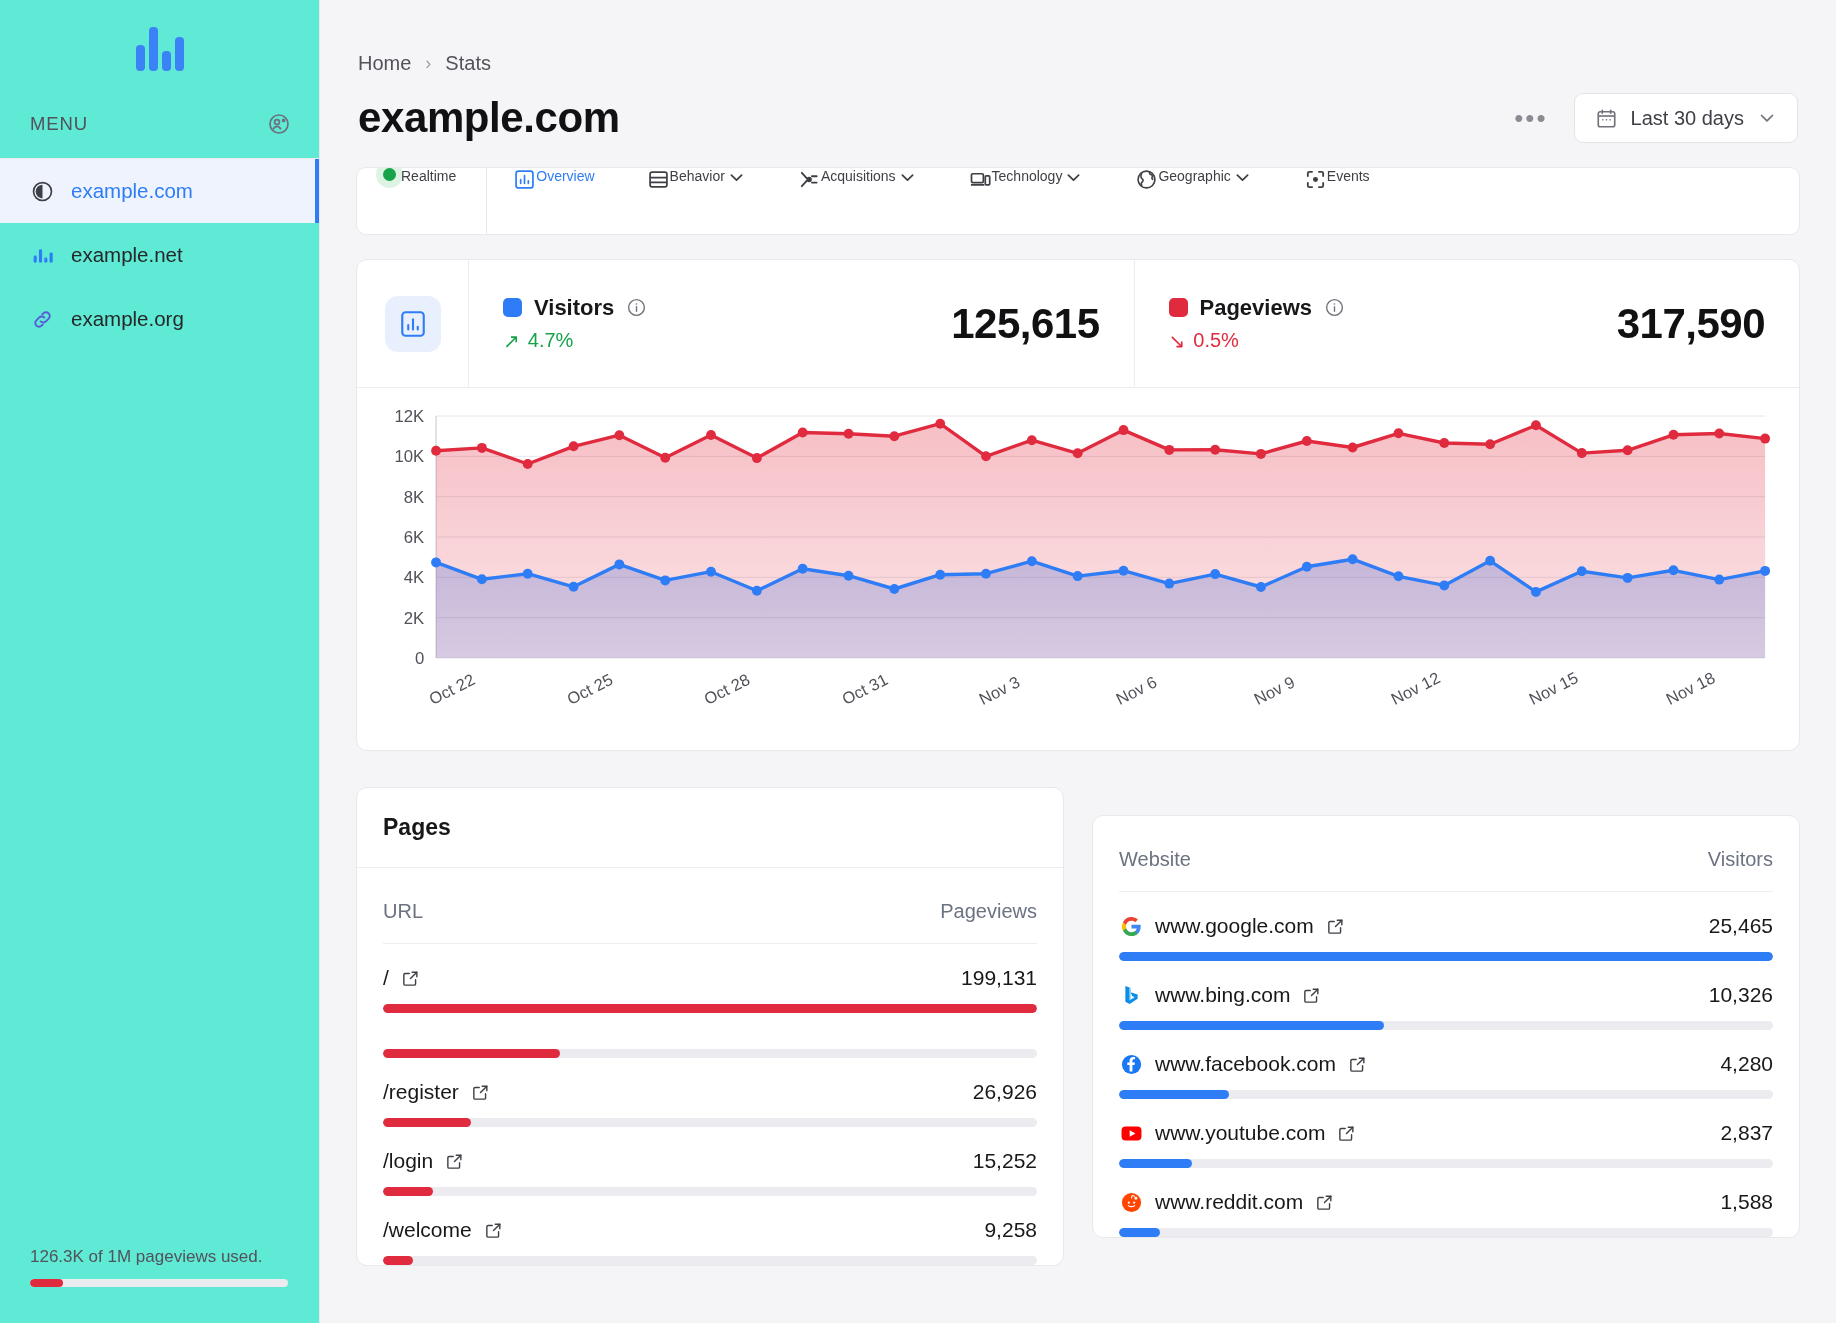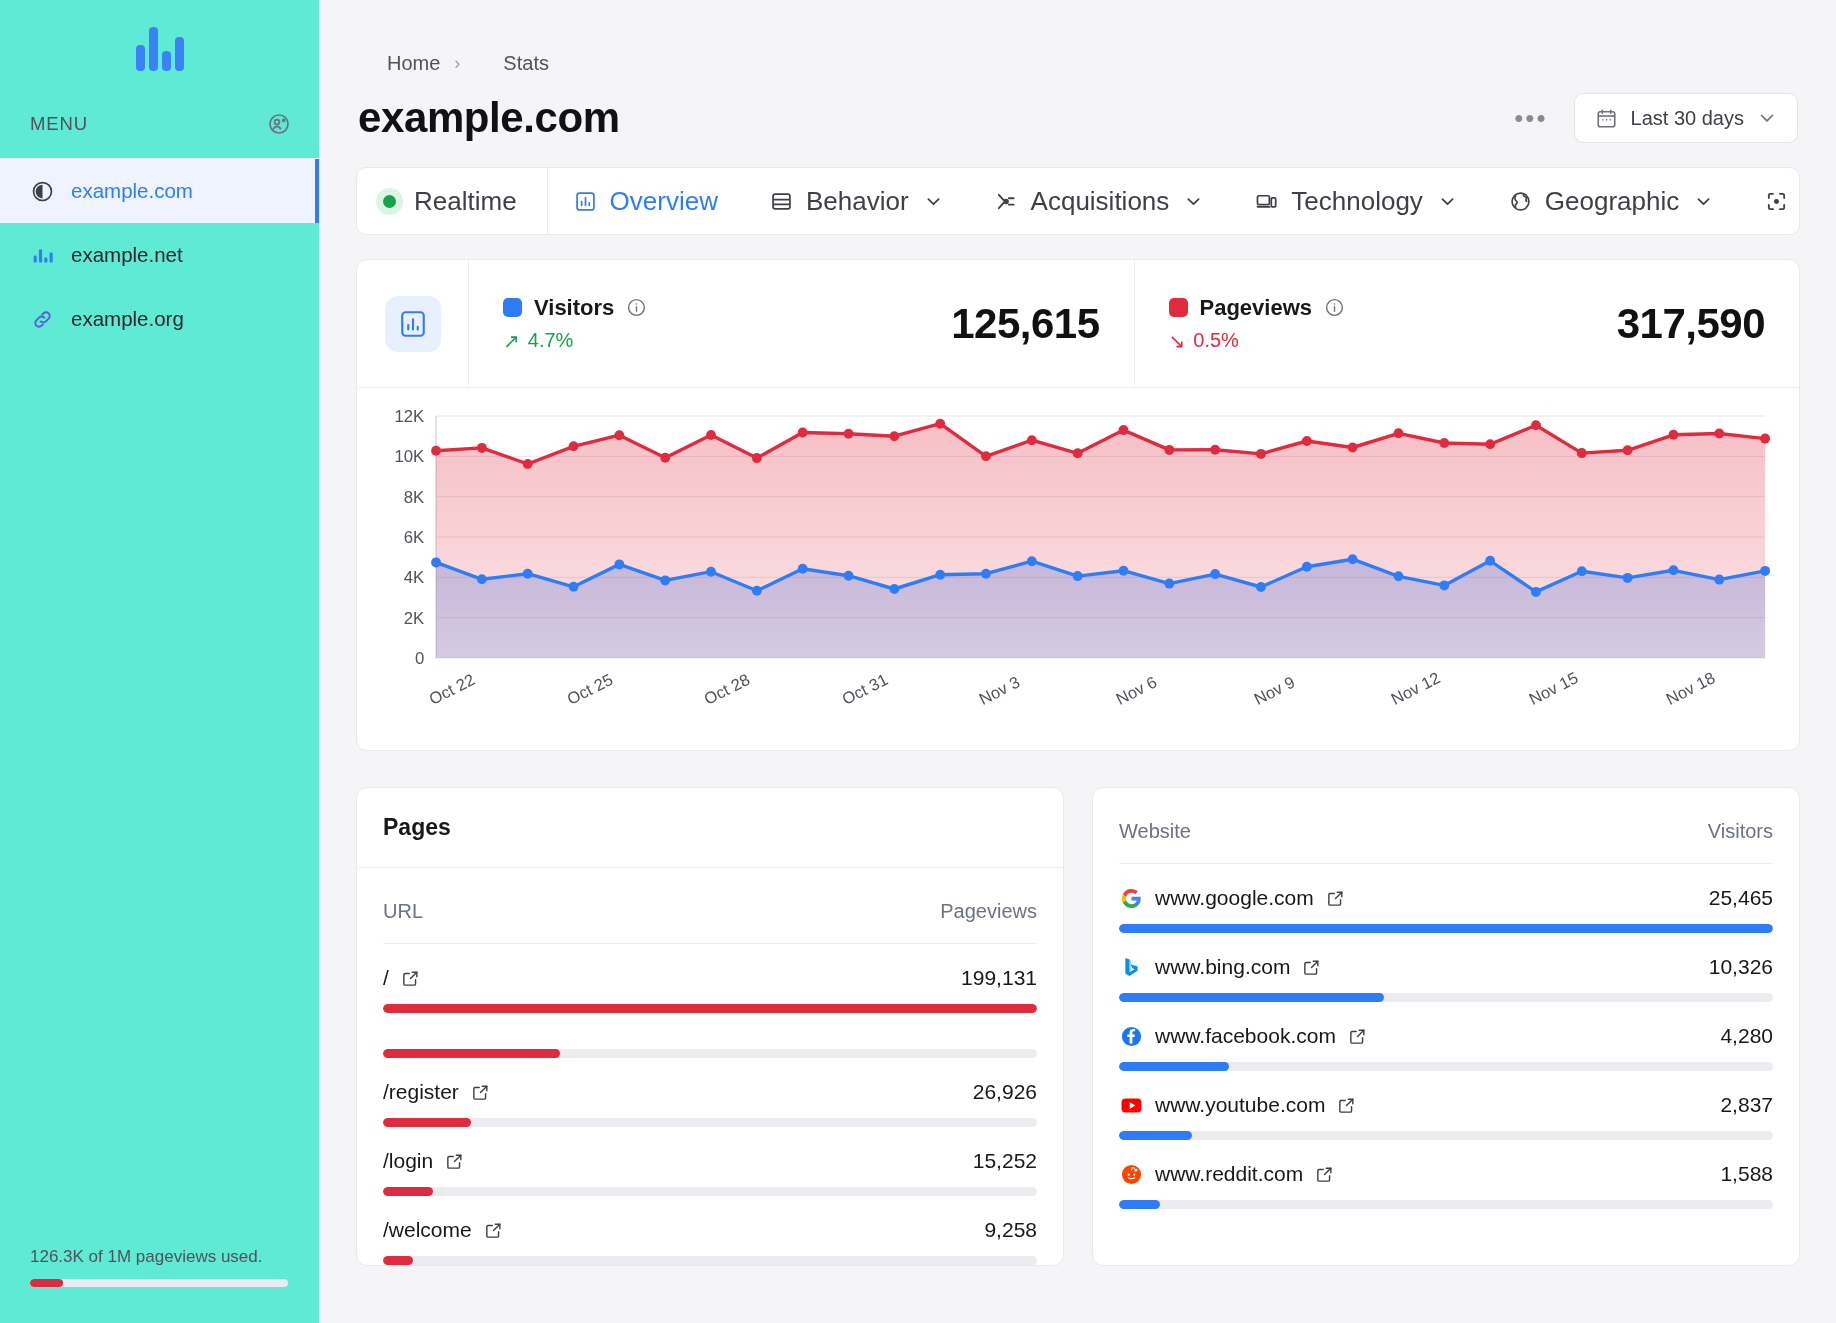--- a/index.html
+++ b/index.html
@@ -55,21 +55,21 @@
   
   .main {
     flex: 1 1 auto; height: 1323px; background: #f5f5f7;
     padding: 0 36px; overflow: hidden; position: relative;
   }
   .breadcrumb {
     display: flex; align-items: center; gap: 14px;
     padding: 52px 0 0 2px; font-size: 20px; color: #52525b;
   }
   .breadcrumb .sep { color: #a1a1aa; font-size: 18px; }
-  .crumb { cursor: pointer; margin-left: 29px; }
+  .crumb { cursor: pointer; }
 
   .title-row {
     display: flex; align-items: center; justify-content: space-between;
     padding: 18px 2px 0 2px;
   }
   .page-title { font-size: 42px; font-weight: 700; color: #111114; letter-spacing: -.4px; }
   .title-right { display: flex; align-items: center; gap: 26px; }
   .dots { font-size: 26px; color: #8b8b93; letter-spacing: 2px; line-height: 1; cursor: pointer; }
   .date-btn {
     display: flex; align-items: center; gap: 13px;
@@ -81,23 +81,23 @@
   .date-btn .chev { color: #71717a; display: flex; }
 
   
   .tabs {
     display: flex; align-items: center;
     margin-top: 24px;
     background: #ffffff; border: 1px solid #e9e9ed; border-radius: 10px;
     height: 68px; overflow: hidden;
   }
   .tab {
-    display: flex; align-items: center; gap: 13px;
+    display: flex; align-items: flex-start; gap: 0;
     height: 100%; padding: 0 26px;
-    font-size: 26px; color: #3f3f46; cursor: pointer; white-space: nowrap;
+    font-size: 14px; color: #3f3f46; cursor: pointer; white-space: nowrap;
   }
   .tab .ico { display: flex; align-items: center; color: #3f3f46; }
   .tab.first { border-right: 1px solid #e9e9ed; padding: 0 30px 0 26px; }
   .tab.active { color: #2f7df6; }
   .tab.active .ico { color: #2f7df6; }
   .tab .chev { color: #3f3f46; display: flex; margin-left: 2px; }
   .dot-green { width: 13px; height: 13px; border-radius: 50%; background: #16a34a;
                box-shadow: 0 0 0 7px #ddf3e3; margin-right: 5px; }
 
   
@@ -118,21 +118,21 @@
   .metric-delta { display: flex; align-items: center; gap: 8px; font-size: 20px; }
   .metric-delta.up { color: #16a34a; } .metric-delta.down { color: #e02b3f; }
   .metric-value { font-size: 42px; font-weight: 700; color: #111114; letter-spacing: -.5px; }
 
   .chart-box { height: 300px; padding: 18px 26px 0 18px; position: relative; }
   .xaxis { height: 62px; position: relative; }
   .xtick { position: absolute; top: 4px; font-size: 16.5px; color: #52525b;
            transform: rotate(-27deg); transform-origin: left top; white-space: nowrap; }
 
   
-  .panels { display: flex; gap: 28px; margin-top: 36px; }
+  .panels { display: flex; gap: 28px; margin-top: 36px; align-items: center; }
   .panel { flex: 1 1 0; background: #fff; border: 1px solid #e9e9ed; border-radius: 11px; overflow: hidden; }
   .panel-head { height: 80px; display: flex; align-items: center; padding: 0 26px;
                 font-size: 23px; font-weight: 700; color: #18181b; border-bottom: 1px solid #ededf1; }
   .panel-body { padding: 10px 26px 0 26px; }
   .thead { display: flex; justify-content: space-between; align-items: center;
            font-size: 20px; color: #6b7280; padding: 22px 0 20px 0; border-bottom: 1px solid #ededf1; }
   .row { padding: 22px 0 0 0; }
   .row-top { display: flex; justify-content: space-between; align-items: center; }
   .row-label { display: flex; align-items: center; gap: 12px; font-size: 21px; color: #18181b; }
   .row-label .ext { color: #3f3f46; display: flex; }

